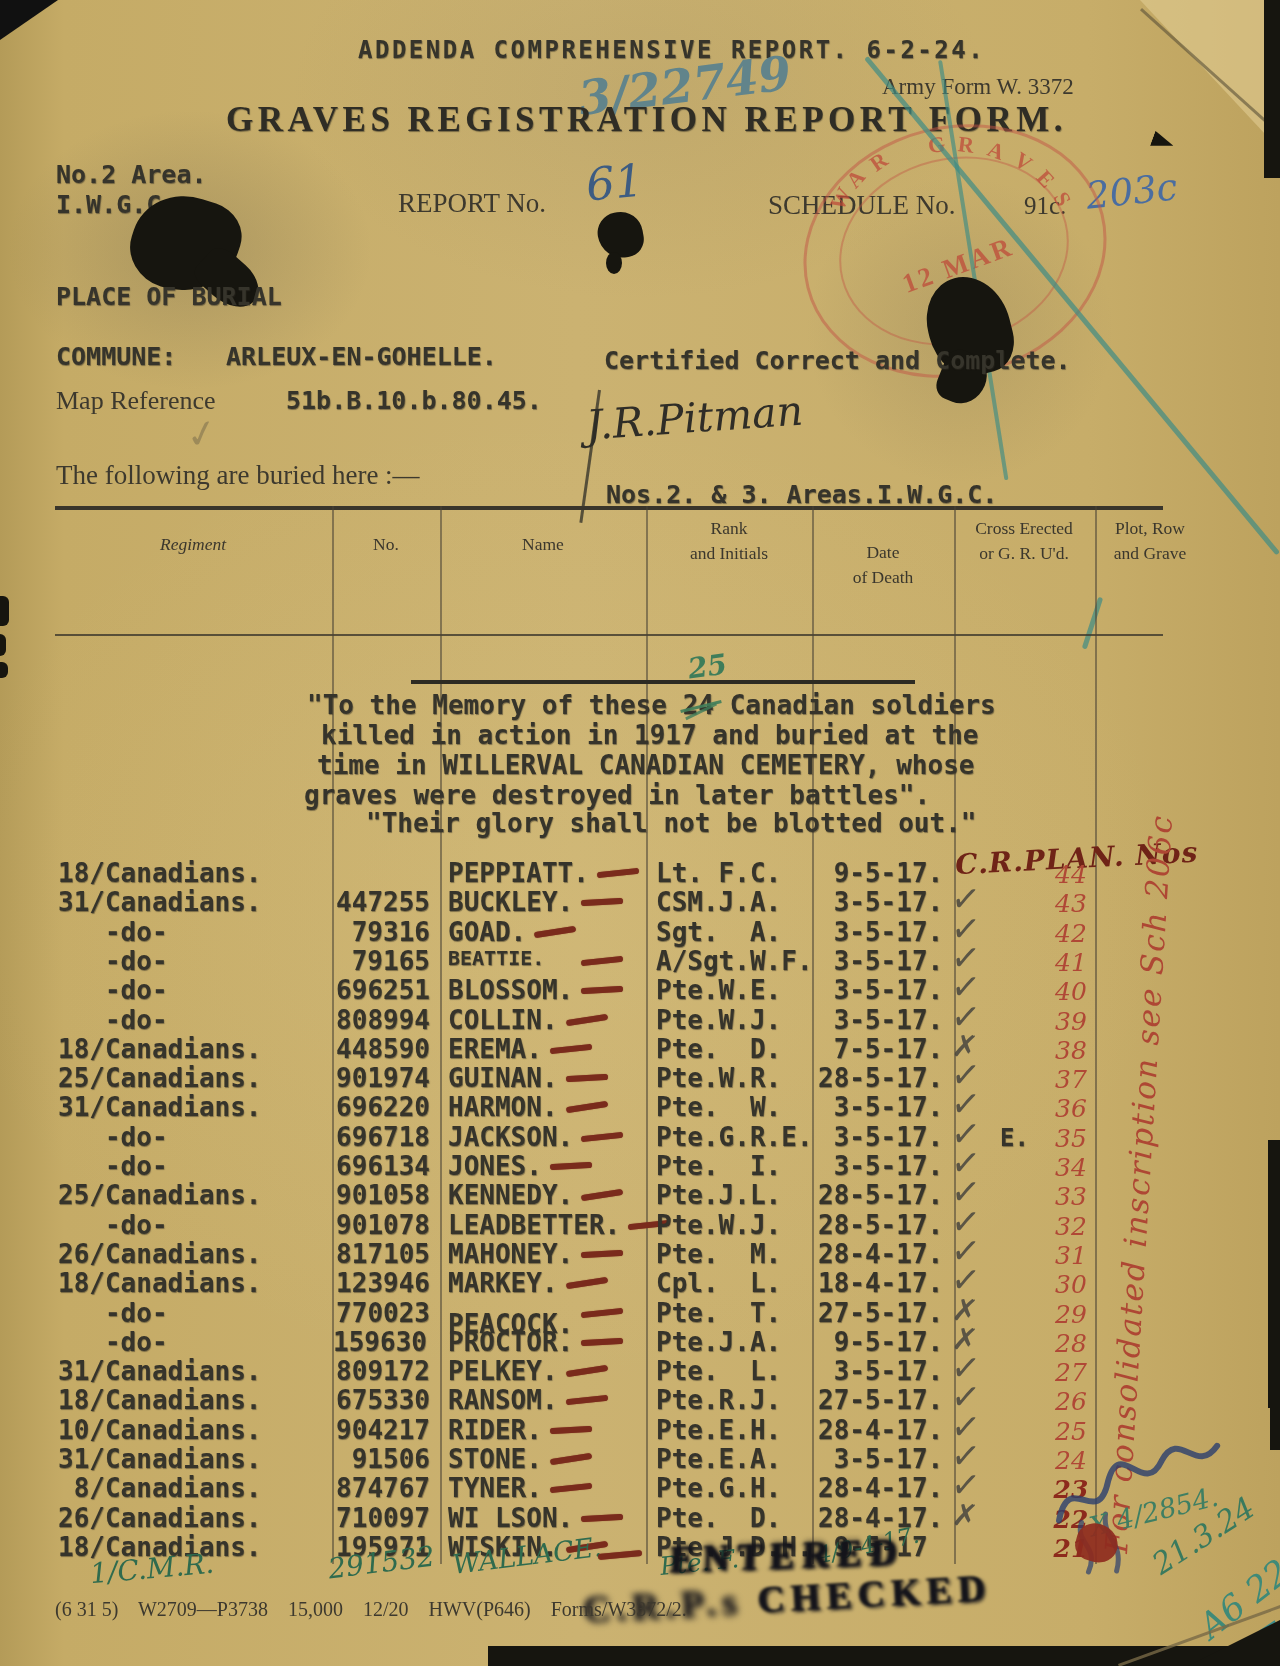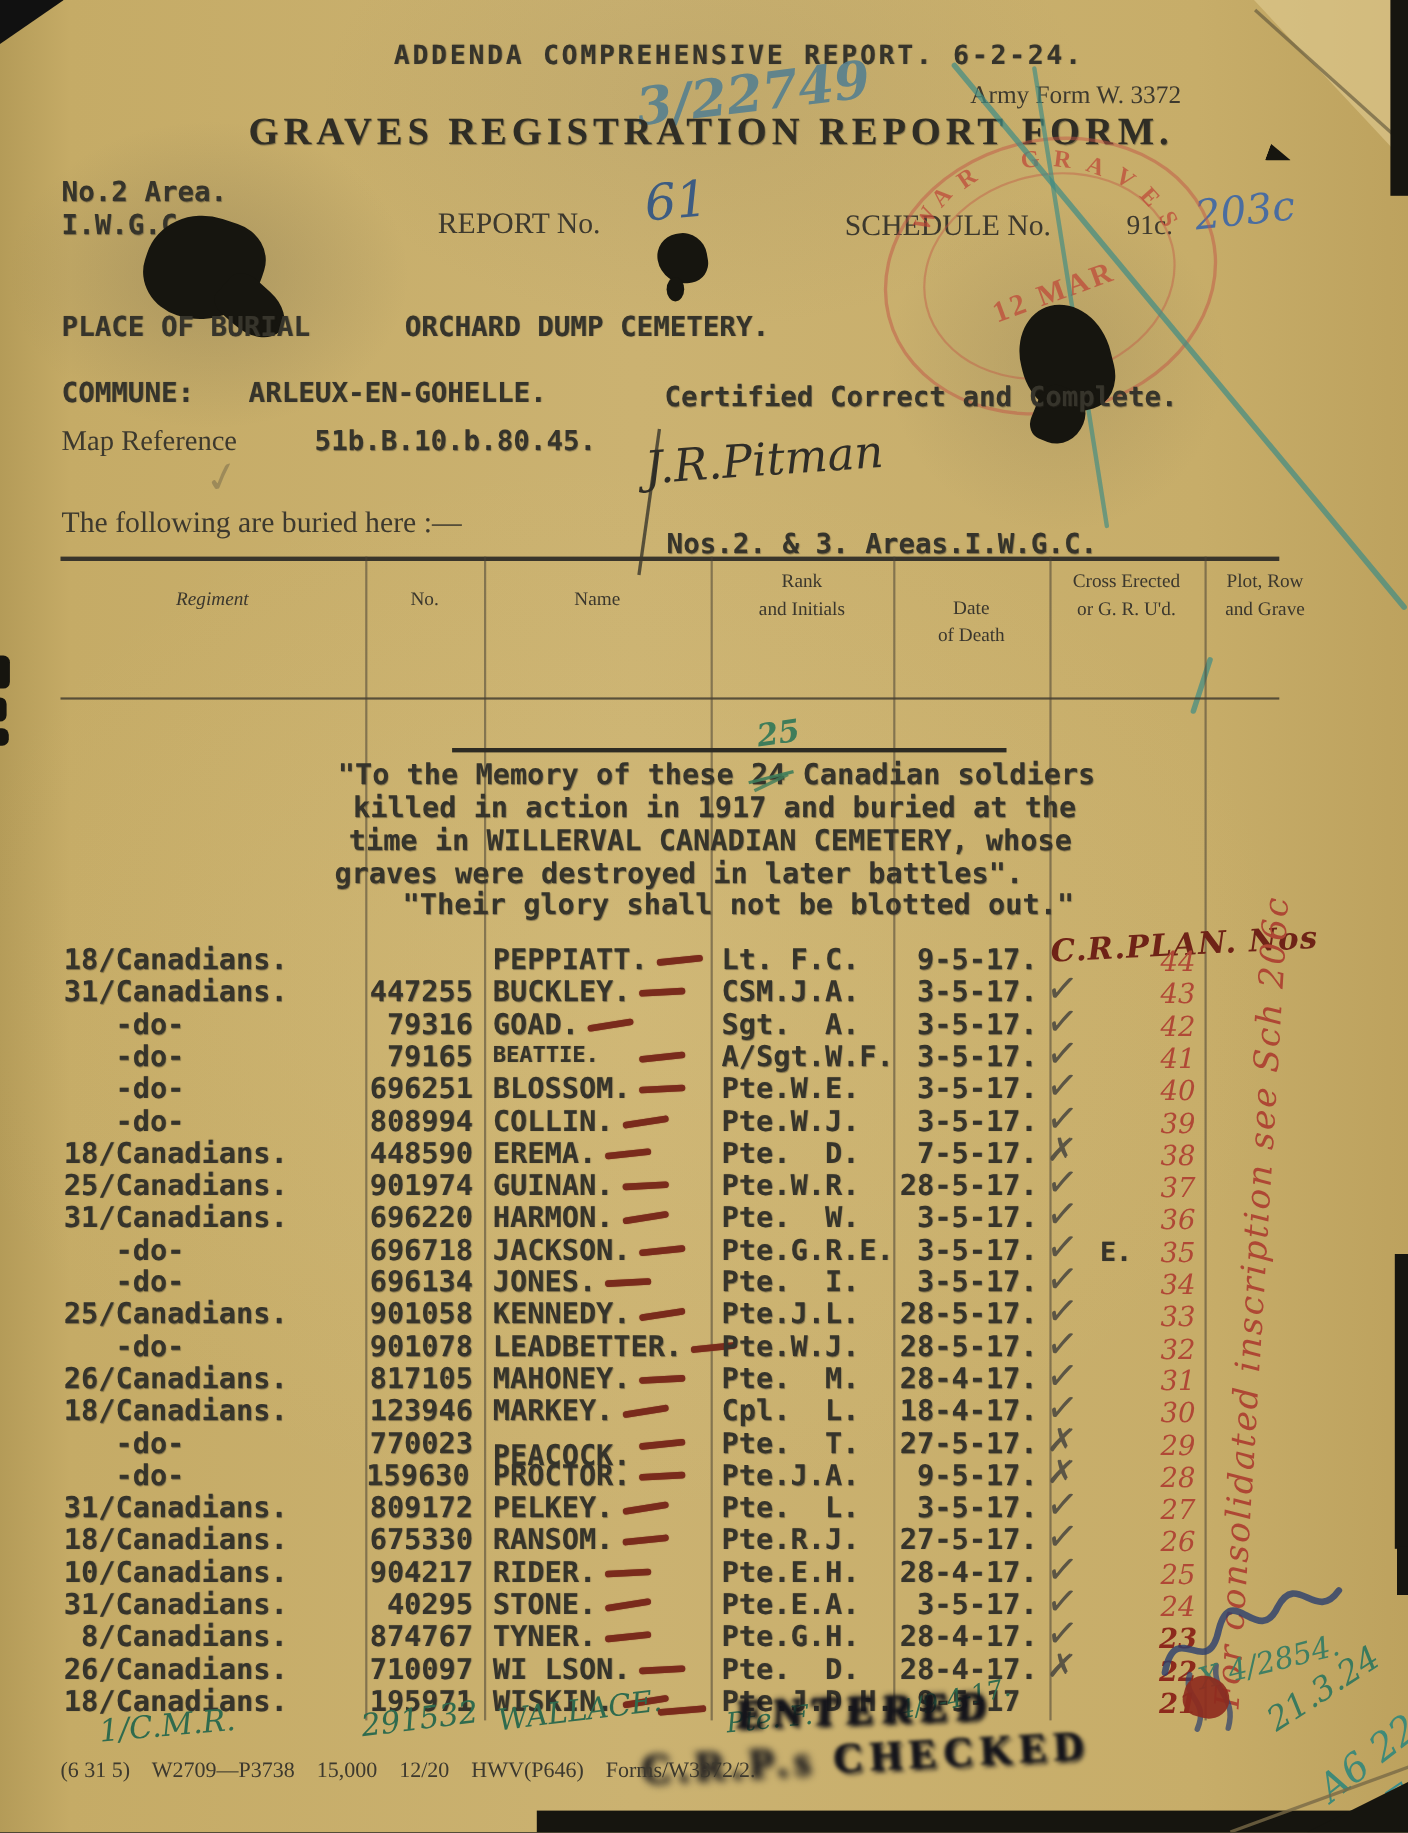--- a/index.html
+++ b/index.html
@@ -69,21 +69,20 @@
   <div class="abs" style="left:1090px;top:596px;width:4.5px;height:54px;background:rgba(62,140,132,.7);border-radius:3px;transform:rotate(18deg);"></div>
 
   <div class="blob" style="left:132px;top:196px;width:106px;height:96px;border-radius:62% 40% 70% 48%;transform:rotate(18deg);"></div>
   <div class="blob" style="left:196px;top:258px;width:66px;height:44px;border-radius:40% 60% 70% 30%;transform:rotate(42deg);"></div>
   <div class="blob" style="left:598px;top:212px;width:45px;height:46px;border-radius:55% 60% 48% 68%;transform:rotate(-10deg);"></div>
   <div class="blob" style="left:606px;top:252px;width:16px;height:22px;border-radius:50%;"></div>
   <div class="blob" style="left:928px;top:276px;width:82px;height:100px;border-radius:58% 66% 42% 60%;transform:rotate(-14deg);"></div>
   <div class="blob" style="left:940px;top:352px;width:46px;height:52px;border-radius:40% 62% 68% 38%;transform:rotate(22deg);"></div>
 
   <div class="abs typed" style="left:56px;top:282px;font-size:25px;">PLACE OF BURIAL</div>
-  <div class="abs typed" style="left:368px;top:282px;font-size:25px;">ORCHARD DUMP CEMETERY.</div>
 
   <div class="abs typed" style="left:56px;top:342px;font-size:25px;">COMMUNE:</div>
   <div class="abs typed" style="left:226px;top:342px;font-size:25px;">ARLEUX-EN-GOHELLE.</div>
   <div class="abs typed" style="left:604px;top:346px;font-size:25px;">Certified Correct and Complete.</div>
 
   <div class="abs printed" style="left:56px;top:386px;font-size:26px;">Map Reference</div>
   <div class="abs typed" style="left:286px;top:386px;font-size:25px;">51b.B.10.b.80.45.</div>
 
   <div class="abs check" style="left:186px;top:412px;font-size:38px;color:rgba(80,75,60,.35);transform:rotate(-12deg);">✓</div>
 
@@ -282,21 +281,21 @@
       <div class="plan" style="left:1048px;top:1387.4px;font-size:25px;">26</div>
       <div class="abs typed" style="left:58px;top:1414.7px;font-size:26px;">10/Canadians.</div>
       <div class="abs typed" style="left:330px;top:1414.7px;width:100px;text-align:right;font-size:26px;">904217</div>
       <div class="abs typed" style="left:448px;top:1414.7px;font-size:26px;">RIDER.</div>
       <div class="dash" style="left:549.9px;top:1426.7px;width:42px;height:5.5px;transform:rotate(-3deg);"></div>
       <div class="abs typed" style="left:656px;top:1414.7px;font-size:26px;">Pte.E.H.</div>
       <div class="abs typed" style="left:818px;top:1414.7px;font-size:26px;">28-4-17.</div>
       <div class="check" style="left:952px;top:1406.7px;font-size:33px;transform:rotate(9deg) scaleY(1.15);">✓</div>
       <div class="plan" style="left:1048px;top:1416.7px;font-size:25px;">25</div>
       <div class="abs typed" style="left:58px;top:1444px;font-size:26px;">31/Canadians.</div>
-      <div class="abs typed" style="left:330px;top:1444px;width:100px;text-align:right;font-size:26px;">40295</div>
+      <div class="abs typed" style="left:330px;top:1444px;width:100px;text-align:right;font-size:26px;">91506</div>
       <div class="abs typed" style="left:448px;top:1444px;font-size:26px;">STONE.</div>
       <div class="dash" style="left:549.9px;top:1456px;width:42px;height:5.5px;transform:rotate(-9deg);"></div>
       <div class="abs typed" style="left:656px;top:1444px;font-size:26px;">Pte.E.A.</div>
       <div class="abs typed" style="left:818px;top:1444px;font-size:26px;"> 3-5-17.</div>
       <div class="check" style="left:952px;top:1436px;font-size:33px;transform:rotate(9deg) scaleY(1.15);">✓</div>
       <div class="plan" style="left:1048px;top:1446px;font-size:25px;">24</div>
       <div class="abs typed" style="left:58px;top:1473.3000000000002px;font-size:26px;"> 8/Canadians.</div>
       <div class="abs typed" style="left:330px;top:1473.3000000000002px;width:100px;text-align:right;font-size:26px;">874767</div>
       <div class="abs typed" style="left:448px;top:1473.3000000000002px;font-size:26px;">TYNER.</div>
       <div class="dash" style="left:549.9px;top:1485.3000000000002px;width:42px;height:5.5px;transform:rotate(-6deg);"></div>

